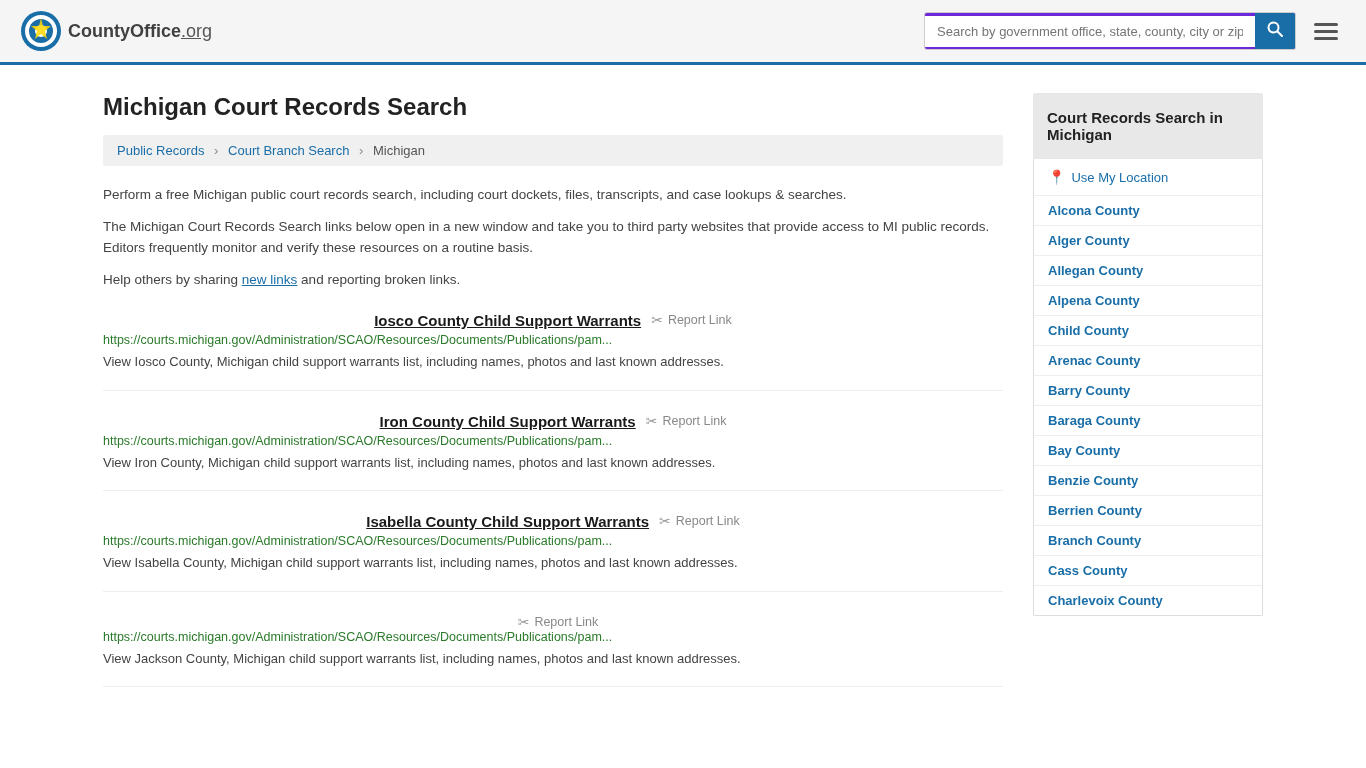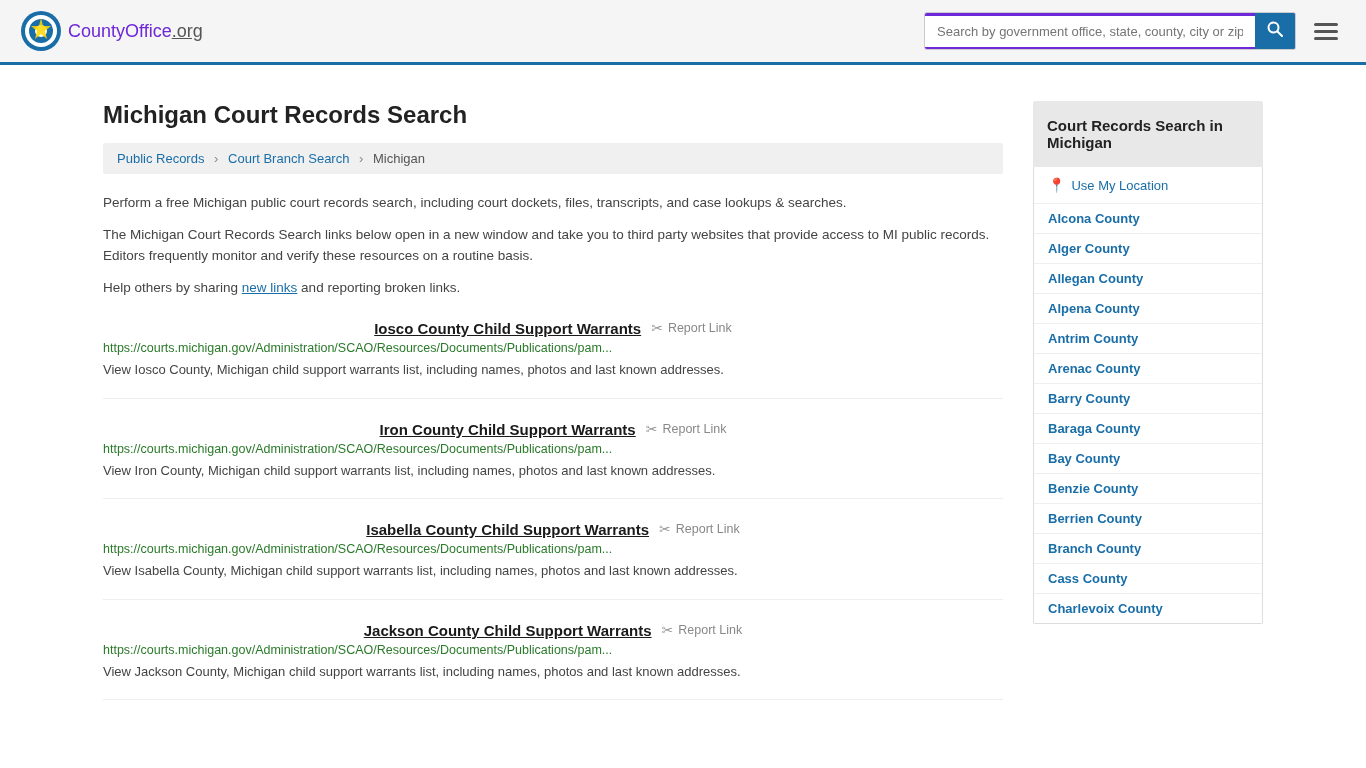--- a/index.html
+++ b/index.html
@@ -68,21 +68,21 @@
       display: block;
       width: 24px;
       height: 3px;
       background: #555;
       border-radius: 2px;
     }
 
     
     .main-container {
       max-width: 1200px;
-      margin: 16px auto;
+      margin: 8px auto;
       padding: 20px 20px;
       display: flex;
       gap: 30px;
     }
 
     
     .content {
       flex: 1;
     }
     .page-title {
@@ -226,21 +226,21 @@
 
     <svg class="logo-icon" viewBox="0 0 42 42" xmlns="http://www.w3.org/2000/svg">
       <circle cx="21" cy="21" r="20" fill="#1a6ea8"></circle>
       <circle cx="21" cy="21" r="16" fill="#fff"></circle>
       <circle cx="21" cy="21" r="12" fill="#1a6ea8"></circle>
       <circle cx="21" cy="21" r="6" fill="#fff"></circle>
 
       <polygon points="21,8 23,16 31,16 25,21 27,29 21,24 15,29 17,21 11,16 19,16" fill="#ffd700" opacity="0.85"></polygon>
     </svg>
     <div>
-      <span style="font-size:18px;font-weight:normal;color:#6d28d9;">CountyOffice</span><span style="font-size:18px;color:#555;text-decoration:underline;">.org</span>
+      <span style="font-size:18px;font-weight:bold;color:#404040;">CountyOffice</span><span style="font-size:18px;color:#555;text-decoration:underline;">.org</span>
     </div>
   </div>
   <div class="header-right">
     <div class="search-bar">
       <input type="text" placeholder="Search by government office, state, county, city or zip code" style="">
       <button>
         <svg width="16" height="16" viewBox="0 0 16 16" fill="white">
           <circle cx="6.5" cy="6.5" r="5" stroke="white" stroke-width="2" fill="none"></circle>
           <line x1="10.5" y1="10.5" x2="15" y2="15" stroke="white" stroke-width="2" stroke-linecap="round"></line>
         </svg>
@@ -306,21 +306,20 @@
             <span class="scissor-icon">✂</span>
             <span>Report Link</span>
           </div>
         </div>
         <div class="result-url">https://courts.michigan.gov/Administration/SCAO/Resources/Documents/Publications/pam...</div>
         <div class="result-desc">View Isabella County, Michigan child support warrants list, including names, photos and last known addresses.</div>
       </div>
 
       <div class="result-item">
         <div class="result-header">
-          <a href="#" class="result-title">Jackson County Child Support Warrants</a>
           <div class="report-link">
             <span class="scissor-icon">✂</span>
             <span>Report Link</span>
           </div>
         </div>
         <div class="result-url">https://courts.michigan.gov/Administration/SCAO/Resources/Documents/Publications/pam...</div>
         <div class="result-desc">View Jackson County, Michigan child support warrants list, including names, photos and last known addresses.</div>
       </div>
 
     </div>
@@ -341,21 +340,21 @@
           <li>
             <a href="#">Alger County</a>
           </li>
           <li>
             <a href="#">Allegan County</a>
           </li>
           <li>
             <a href="#">Alpena County</a>
           </li>
           <li>
-            <a href="#">Antrim County</a>
+            <a href="#">Child County</a>
           </li>
           <li>
             <a href="#">Arenac County</a>
           </li>
           <li>
             <a href="#">Barry County</a>
           </li>
           <li>
             <a href="#">Baraga County</a>
           </li>

